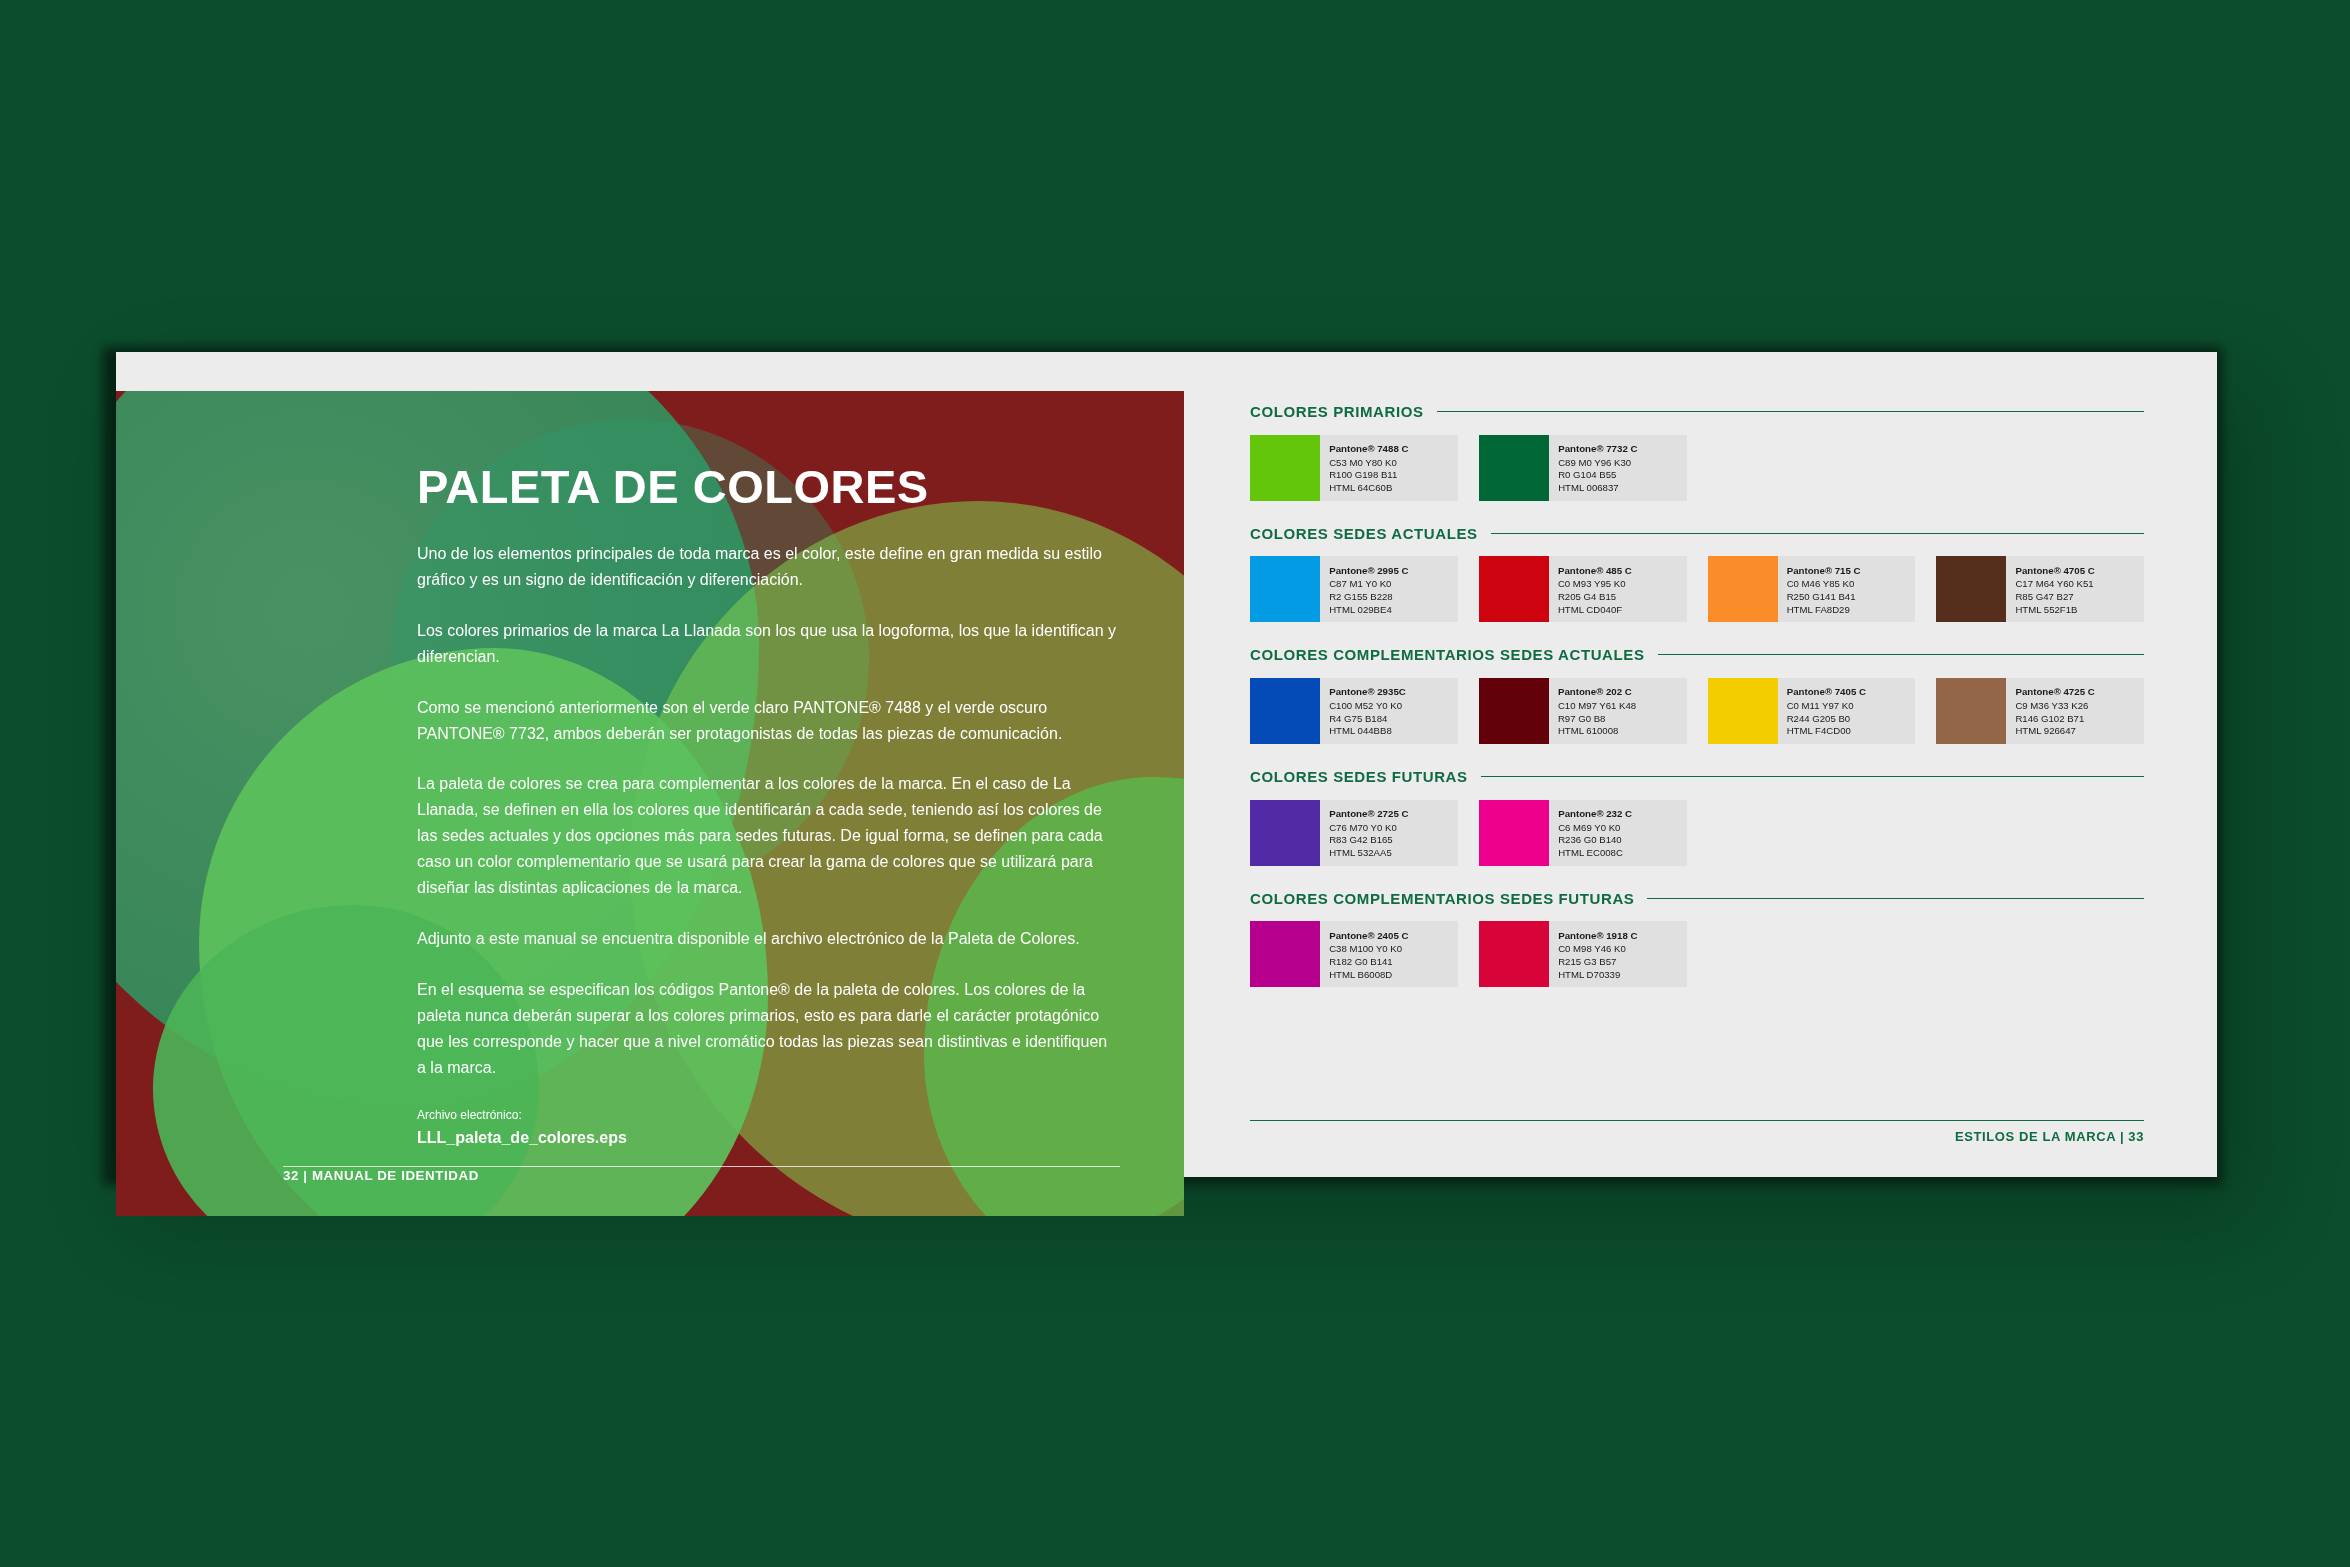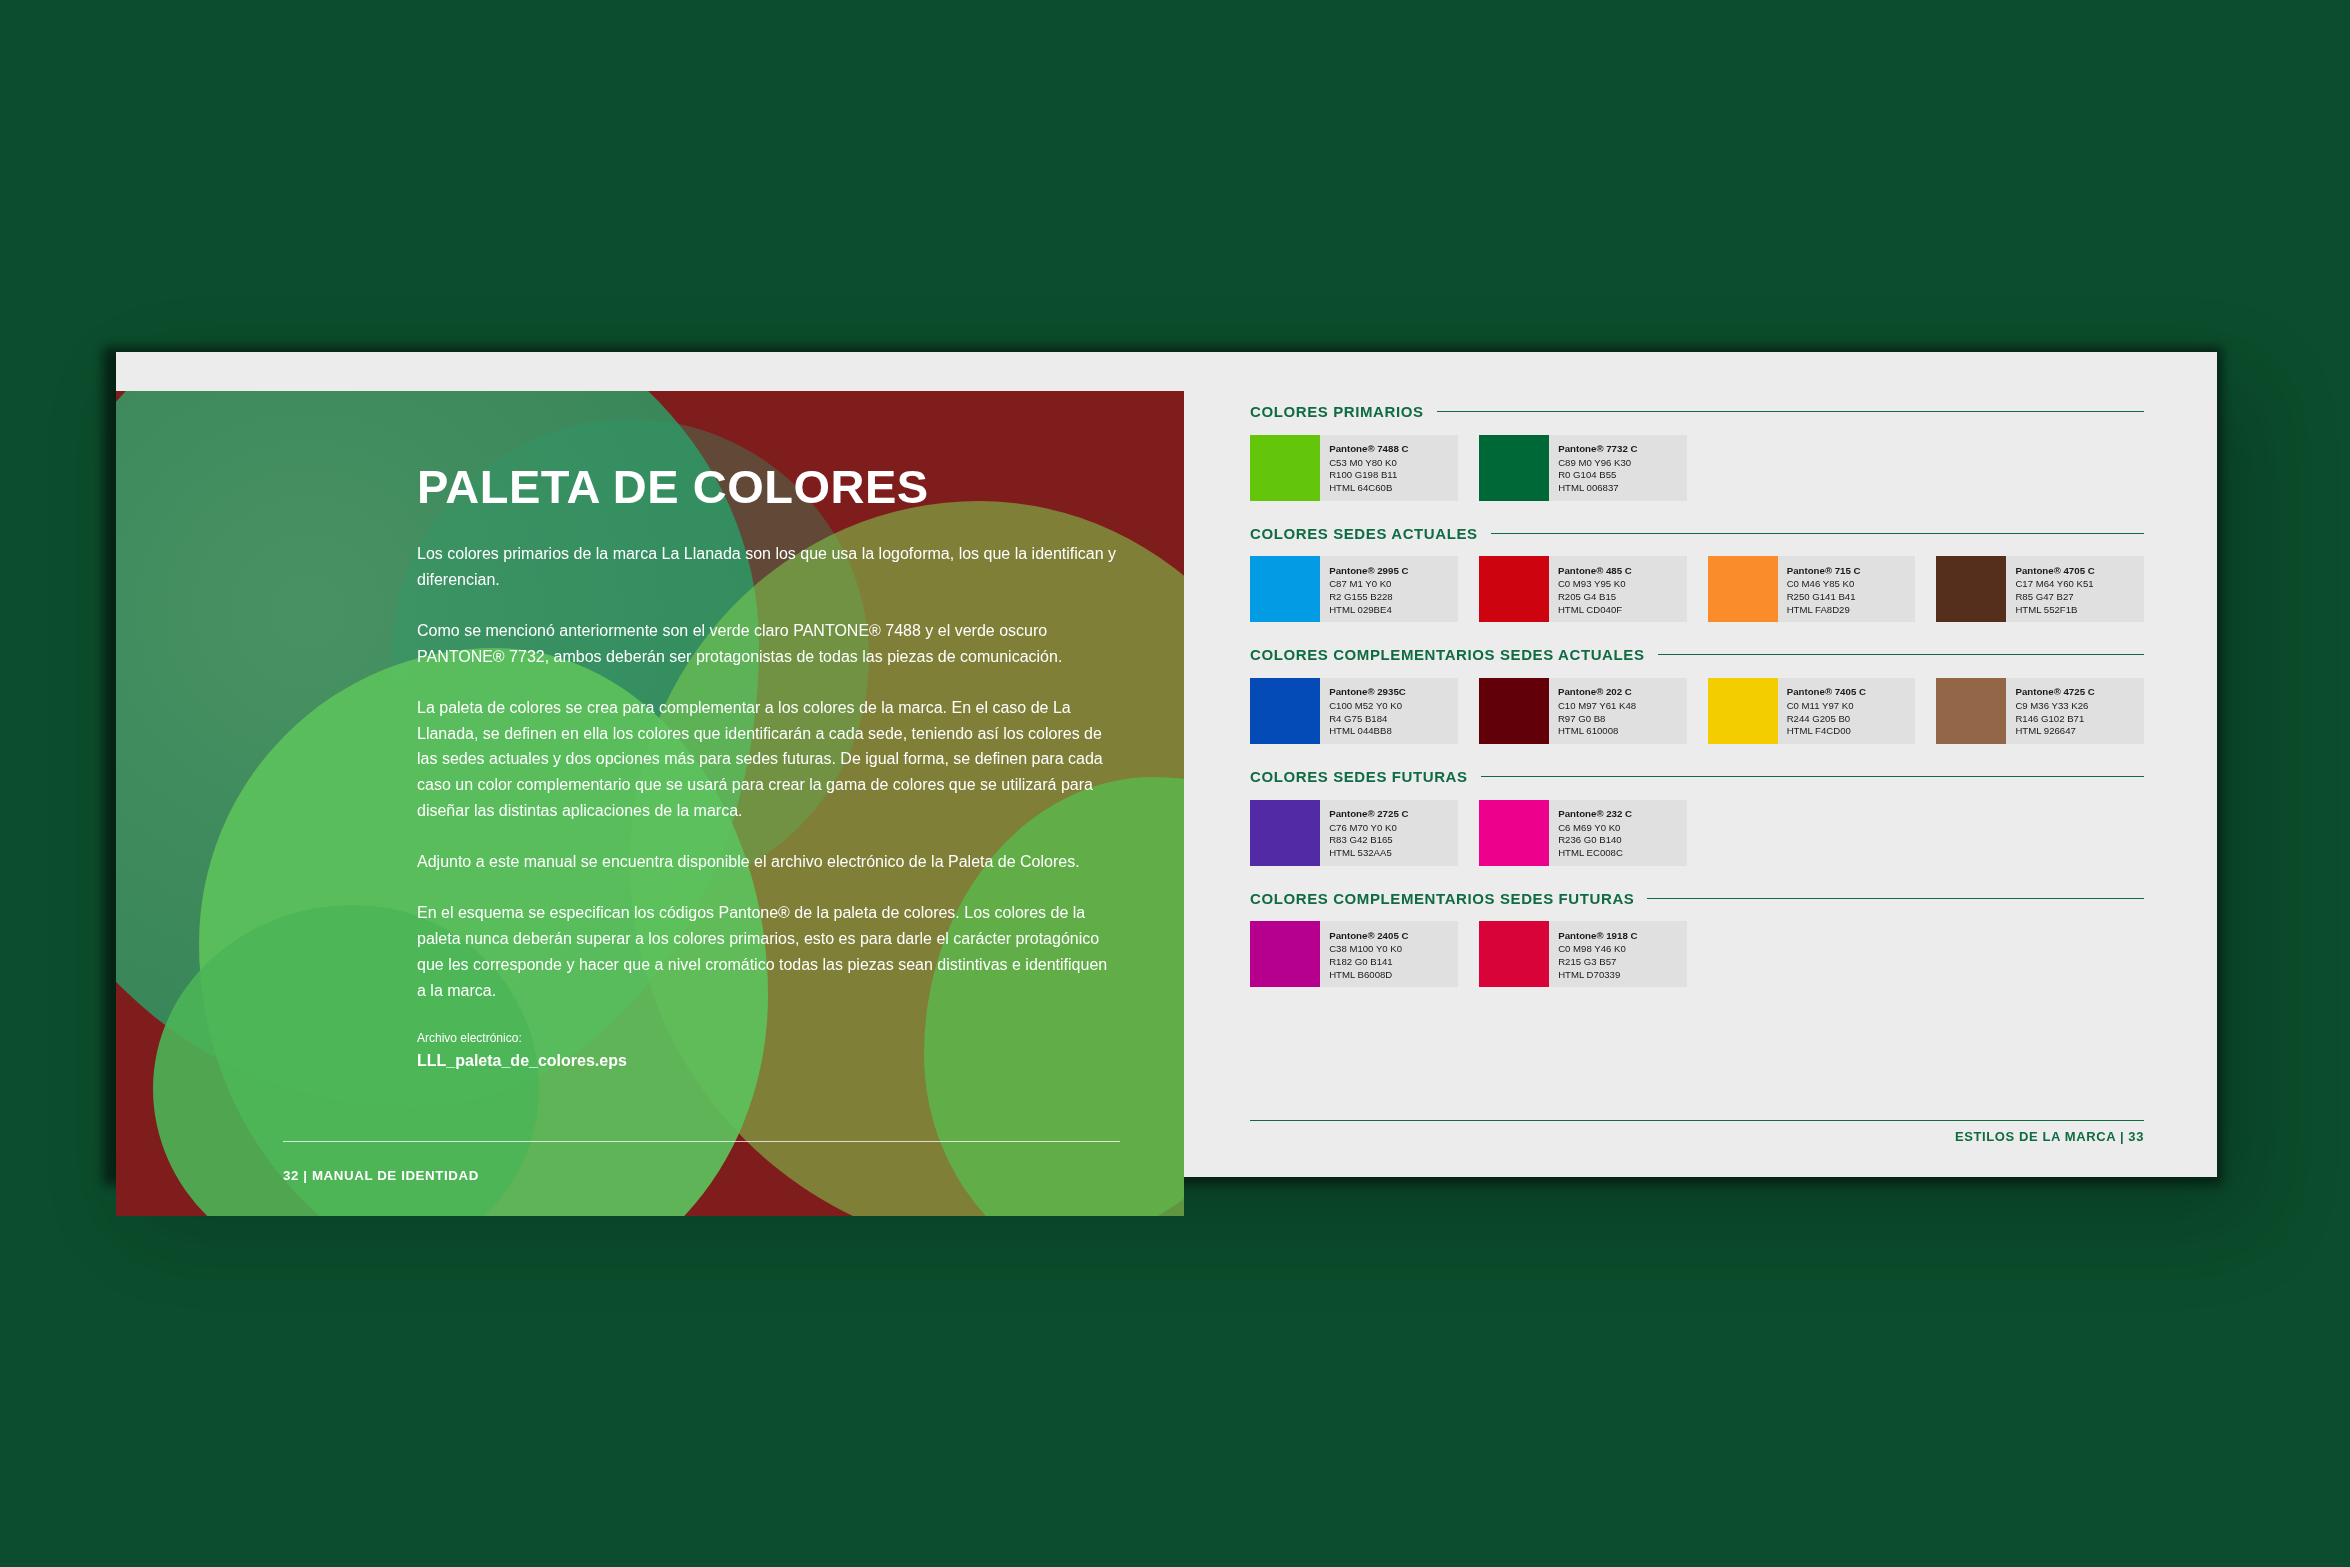--- a/index.html
+++ b/index.html
@@ -138,21 +138,21 @@
     position: absolute;
     z-index: 4;
     left: 167px;
     bottom: 33px;
     right: 64px;
     font-size: 13.3px;
     font-weight: bold;
     letter-spacing: 0.6px;
     color: #ffffff;
     border-top: 0.9px solid rgba(255,255,255,.75);
-    padding-top: 26px;
+    padding-top: 1px;
   }
 
   
   #right-page {
     position: relative;
     width: 1026px;
     height: 825px;
     background: #ececec;
     padding: 0;
   }
@@ -232,20 +232,21 @@
     <div id="left-page">
       <div class="blob blob-a"></div>
       <div class="blob blob-e"></div>
       <div class="blob blob-c"></div>
       <div class="blob blob-b"></div>
       <div class="blob blob-d"></div>
       <div class="blob blob-f"></div>
 
       <div id="left-content">
         <h1 id="left-title">PALETA DE COLORES</h1>
+        <p class="para">Uno de los elementos principales de toda marca es el color, este define en gran medida su estilo gráfico y es un signo de identificación y diferenciación.</p>
         <p class="para">Los colores primarios de la marca La Llanada son los que usa la logoforma, los que la identifican y diferencian.</p>
         <p class="para">Como se mencionó anteriormente son el verde claro PANTONE® 7488 y el verde oscuro PANTONE® 7732, ambos deberán ser protagonistas de todas las piezas de comunicación.</p>
         <p class="para">La paleta de colores se crea para complementar a los colores de la marca. En el caso de La Llanada, se definen en ella los colores que identificarán a cada sede, teniendo así los colores de las sedes actuales y dos opciones más para sedes futuras. De igual forma, se definen para cada caso un color complementario que se usará para crear la gama de colores que se utilizará para diseñar las distintas aplicaciones de la marca.</p>
         <p class="para">Adjunto a este manual se encuentra disponible el archivo electrónico de la Paleta de Colores.</p>
         <p class="para">En el esquema se especifican los códigos Pantone® de la paleta de colores. Los colores de la paleta nunca deberán superar a los colores primarios, esto es para darle el carácter protagónico que les corresponde y hacer que a nivel cromático todas las piezas sean distintivas e identifiquen a la marca.</p>
         <p id="archivo-label">Archivo electrónico:</p>
         <p id="archivo-file">LLL_paleta_de_colores.eps</p>
       </div>
 
       <div id="left-footer">32 | MANUAL DE IDENTIDAD</div>

